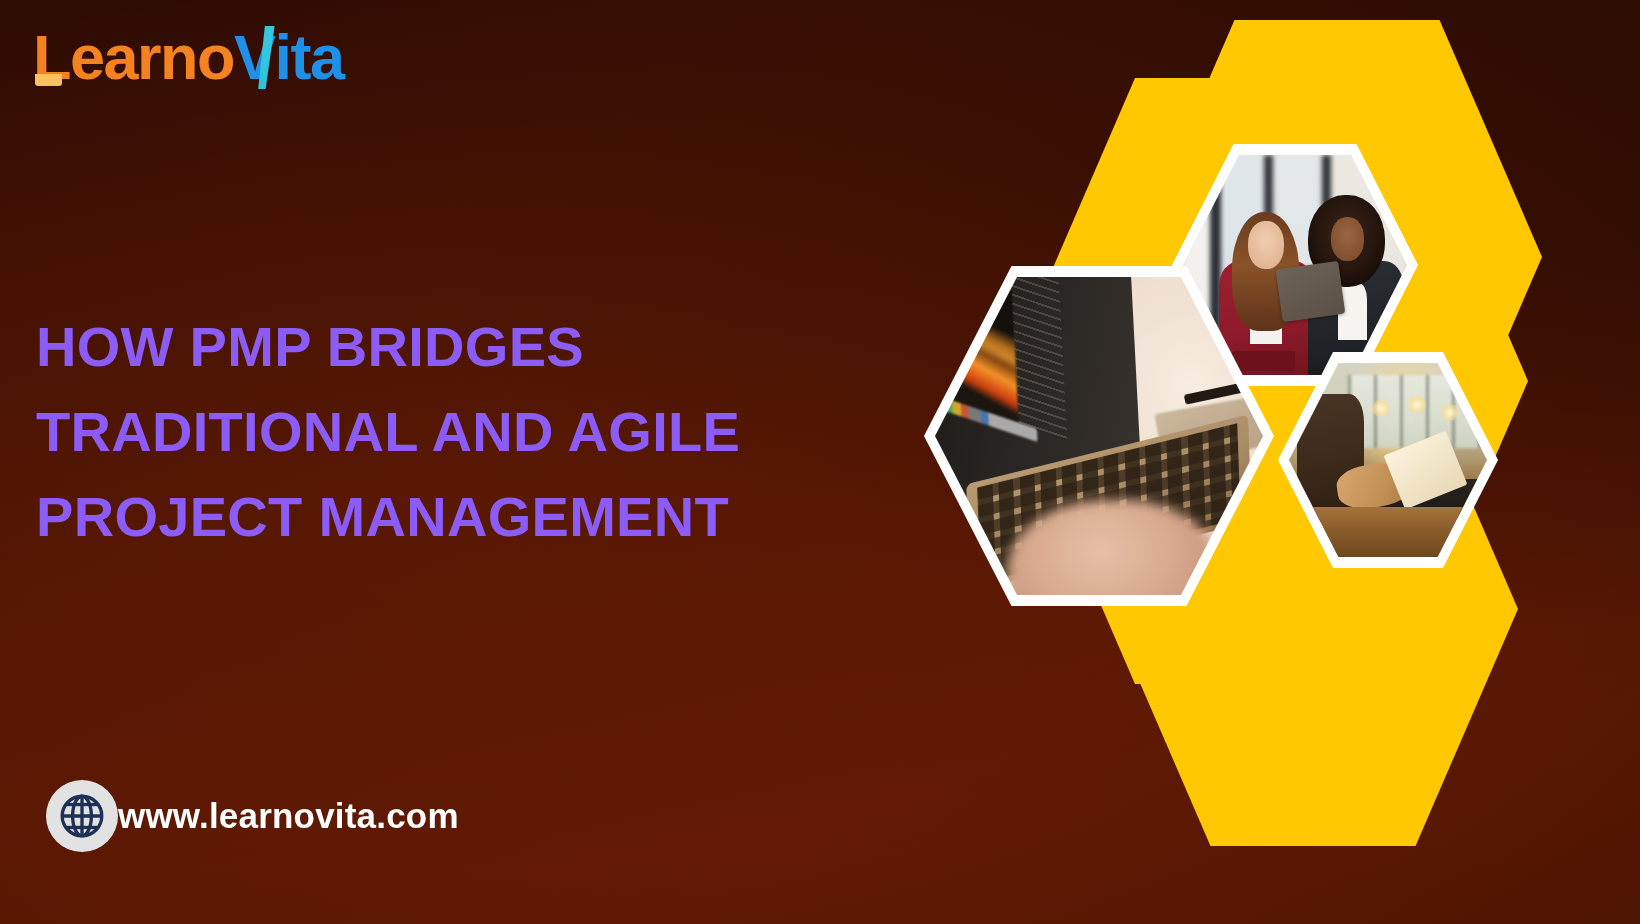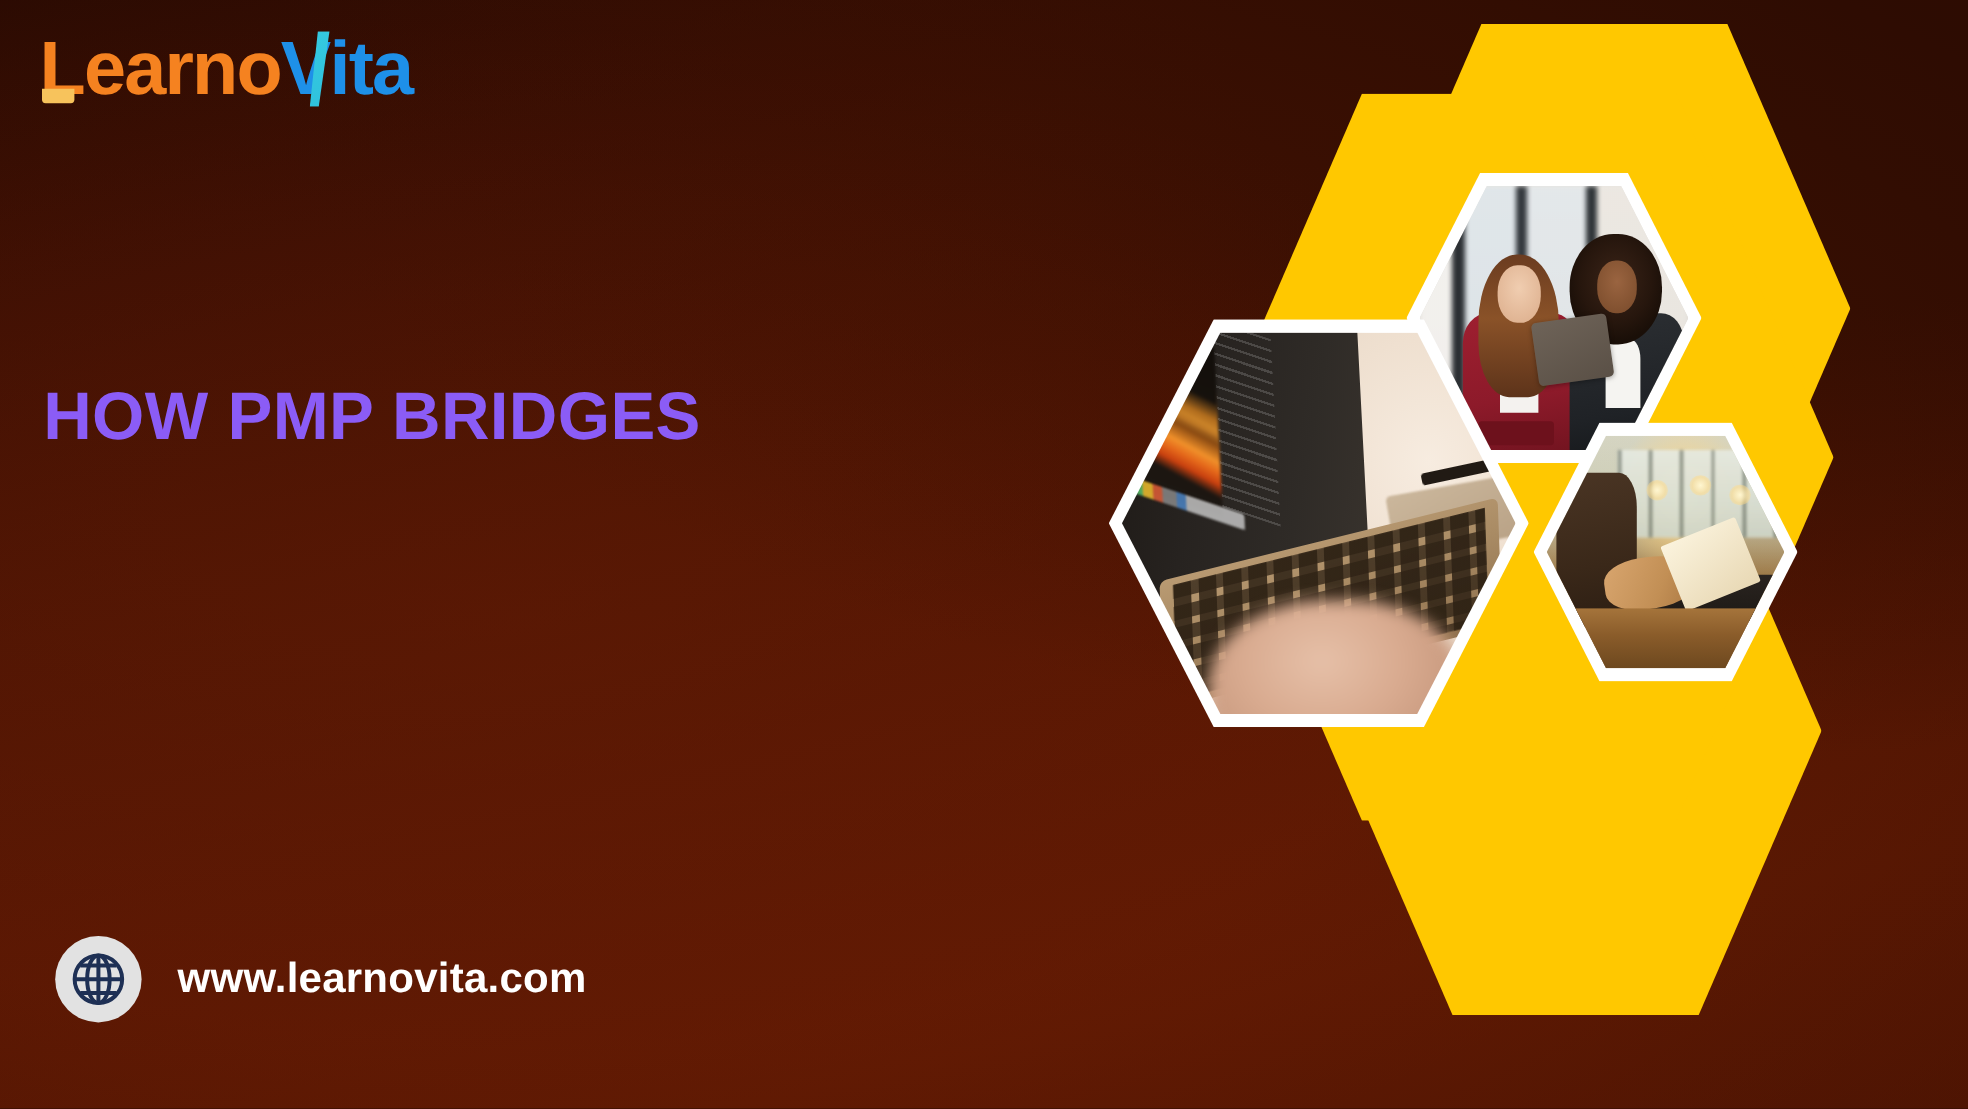--- a/index.html
+++ b/index.html
@@ -415,21 +415,20 @@
     left: 0; bottom: 0;
     width: 100%; height: 26%;
     background: linear-gradient(180deg, #a5743b 0%, #8a5c2a 45%, #6d481f 100%);
   }
 
   
   .contact {
     position: absolute;
     display: flex;
     align-items: center;
-    gap: 30px;
   }
   .contact-web { left: 46px; top: 780px; }
   .contact-mail { left: 926px; top: 780px; }
   .icon-circle {
     width: 72px;
     height: 72px;
     border-radius: 50%;
     background: #e2e2e2;
     display: flex;
     align-items: center;
@@ -451,20 +450,22 @@
 
   <div class="bg-base"></div>
   <div class="bg-vignette"></div>
 
   <div class="logo">
     <span class="l-cap">L</span><span class="l-foot"></span><span class="seg-orange">earno</span><span class="v-left">V<span class="v-right"></span></span><span class="seg-blue">ita</span>
   </div>
 
   <div class="headline">
     <span class="hl-line">HOW PMP BRIDGES</span>
+    <span class="hl-line">TRADITIONAL AND AGILE</span>
+    <span class="hl-line">PROJECT MANAGEMENT</span>
   </div>
 
   <div class="hex-stage">
 
     <div class="hex hex-yellow-b"></div>
     <div class="hex hex-yellow-c"></div>
     <div class="hex hex-yellow-a"></div>
 
     <div class="hex-frame hex-women">
       <div class="hex-photo">

